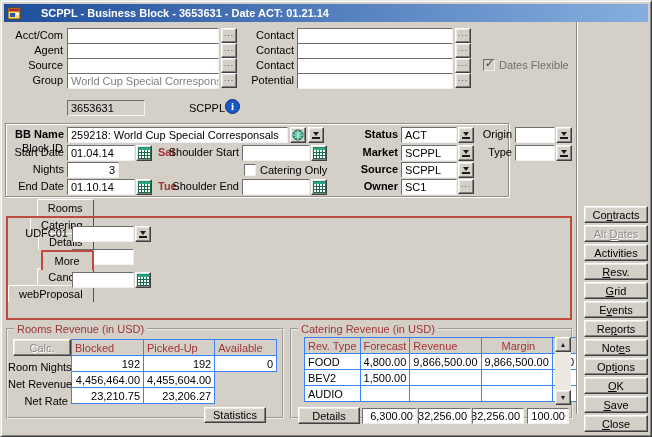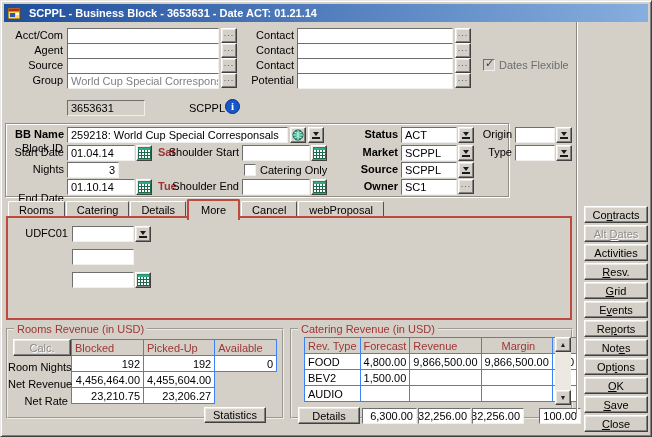--- a/index.html
+++ b/index.html
@@ -9,21 +9,21 @@
     --fld-dark:#6e6e6e;
     --fld-lite:#f2f0ec;
   }
   *{box-sizing:border-box;}
   body{margin:0;background:#8a8a8a;font-family:"Liberation Sans",sans-serif;}
   .window{position:relative;width:652px;height:437px;background:var(--bg);
     border:1px solid #404040;border-top-color:#e8e8e8;border-left-color:#e8e8e8;
     box-shadow:inset 1px 1px 0 #fff,inset -1px -1px 0 #808080;padding:3px;
     font-size:11px;color:#000;}
   .titlebar{height:18px;background:linear-gradient(90deg,#1f4e9c,#86aede);
-    display:flex;align-items:center;gap:8px;padding:0 3px;}
+    display:flex;align-items:center;gap:20px;padding:0 3px;}
   .title-text{color:#fff;font-weight:bold;font-size:11px;white-space:nowrap;}
   .content{position:relative;width:100%;height:392px;}
 
   .lbl{position:absolute;height:15px;line-height:15px;text-align:right;white-space:nowrap;}
   .lbl.b{font-weight:bold;}
   .lbl.gray{color:#6e6e6e;}
   .field{position:absolute;height:16px;line-height:14px;padding:0 3px;background:#fff;
     border:1px solid;border-color:#6e6e6e var(--fld-lite) var(--fld-lite) #6e6e6e;
     overflow:hidden;white-space:nowrap;font-size:11px;}
   .field.graybg{background:var(--bg);}
@@ -43,21 +43,21 @@
     border:1px solid;border-color:#6e6e6e #f0f0f0 #f0f0f0 #6e6e6e;}
   .cb.checked{background:var(--bg);}
   .cb.checked::after{content:"✓";position:absolute;top:-3px;left:1px;font-size:11px;color:#3c3c3c;}
 
   .info{position:absolute;width:15px;height:15px;border-radius:50%;background:#1857c8;
     border:1px solid #0a2f80;color:#fff;text-align:center;}
   .info::after{content:"i";font-family:"Liberation Serif",serif;font-weight:bold;font-size:11px;line-height:13px;}
 
   .boxed{position:absolute;border:1px solid #908e86;box-shadow:1px 1px 0 #fff,inset 1px 1px 0 #fff;}
 
-  .tabs{position:absolute;left:4px;top:177px;display:flex;align-items:flex-end;height:19px;}
+  .tabs{position:absolute;left:4px;top:177px;display:flex;align-items:flex-end;height:19px;flex-direction:column;}
   .tab{height:17px;line-height:16px;padding:0 10px;background:var(--bg);
     border:1px solid;border-color:#fff #505050 #505050 #fff;
     border-bottom:none;border-top-left-radius:2px;border-top-right-radius:2px;margin-right:1px;}
   .tab.active{height:21px;line-height:18px;border:2px solid var(--red);border-bottom:none;
     position:relative;z-index:3;padding:0 12px;margin-bottom:-2px;}
 
   .redbox{position:absolute;left:2px;top:194px;width:566px;height:104px;border:2px solid var(--red);}
 
   fieldset.grp{position:absolute;margin:0;padding:0;border:2px groove #efece6;background:var(--bg);}
   fieldset.grp legend{color:var(--maroon);padding:0 3px;margin-left:6px;font-size:11px;}
@@ -249,21 +249,21 @@
 
       <span class="lbl b" style="left:334px;top:38px;width:58px;">Source</span>
       <div class="field" style="left:395px;top:38px;width:56px;">SCPPL</div>
       <button class="sq" style="left:452px;top:38px;">
           <span class="ddwrap">
             <span class="dd-arrow"></span>
             <span class="dd-bar"></span>
           </span>
         </button>
 
-      <span class="lbl" style="left:0;top:67px;width:58px;">End Date</span>
+      <span class="lbl" style="left:0;top:55px;width:58px;">End Date</span>
       <div class="field" style="left:61px;top:55px;width:68px;">01.10.14</div>
       <button class="sq" style="left:130px;top:55px;">
         <svg width="13" height="12" viewBox="0 0 13 12">
             <rect x="0.5" y="0.5" width="12" height="11" fill="#fff" stroke="#1a6b4a"></rect>
             <rect x="0.5" y="0.5" width="12" height="2.5" fill="#2fa886"></rect>
             <path d="M3.5 3v9M6.5 3v9M9.5 3v9M0 5.5h13M0 8.5h13" stroke="#1a6b4a" stroke-width="1"></path>
           </svg>
       </button>
       <span class="lbl redday" style="left:152px;top:55px;width:26px;text-align:left;">Tue</span>
 
@@ -407,21 +407,21 @@
       <button class="btn" style="left:6px;top:72px;width:62px;height:17px;">Details</button>
       <div class="totcell" style="left:70px;top:73px;width:55px;">
           <span>6,300.00</span>
         </div>
       <div class="totcell" style="left:126px;top:73px;width:53px;">
           <span>6,332,256.00</span>
         </div>
       <div class="totcell" style="left:180px;top:73px;width:52px;">
           <span>6,332,256.00</span>
         </div>
-      <div class="totcell" style="left:247px;top:73px;width:42px;">
+      <div class="totcell" style="left:235px;top:73px;width:42px;">
           <span>100.00</span>
         </div>
     </fieldset>
 
     <div class="vsep"></div>
     <div class="side-stack">
         <button class="sbtn">Co<u>n</u>tracts</button>
         <button class="sbtn disabled">Alt <u>D</u>ates</button>
         <button class="sbtn">Activities</button>
         <button class="sbtn"><u>R</u>esv.</button>

